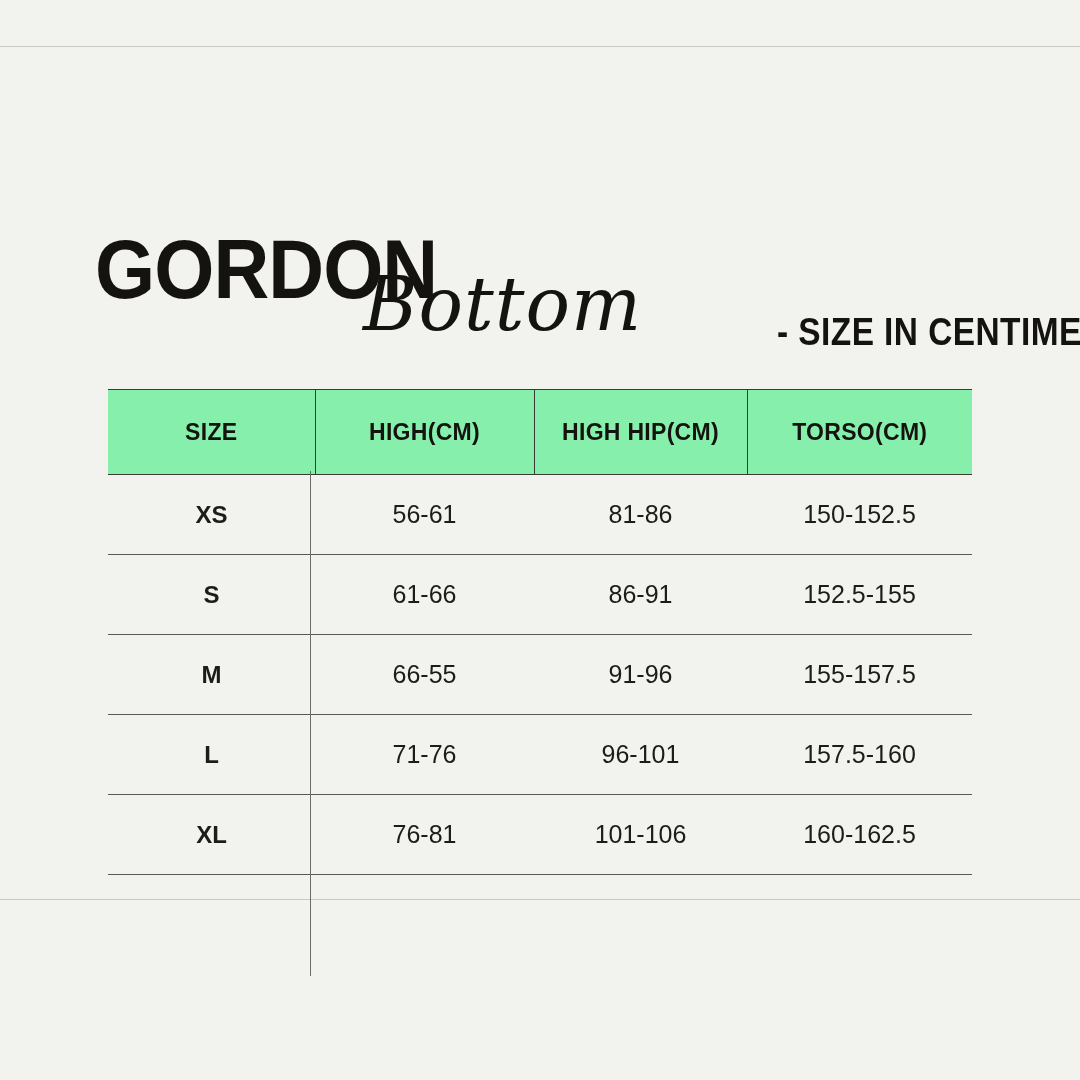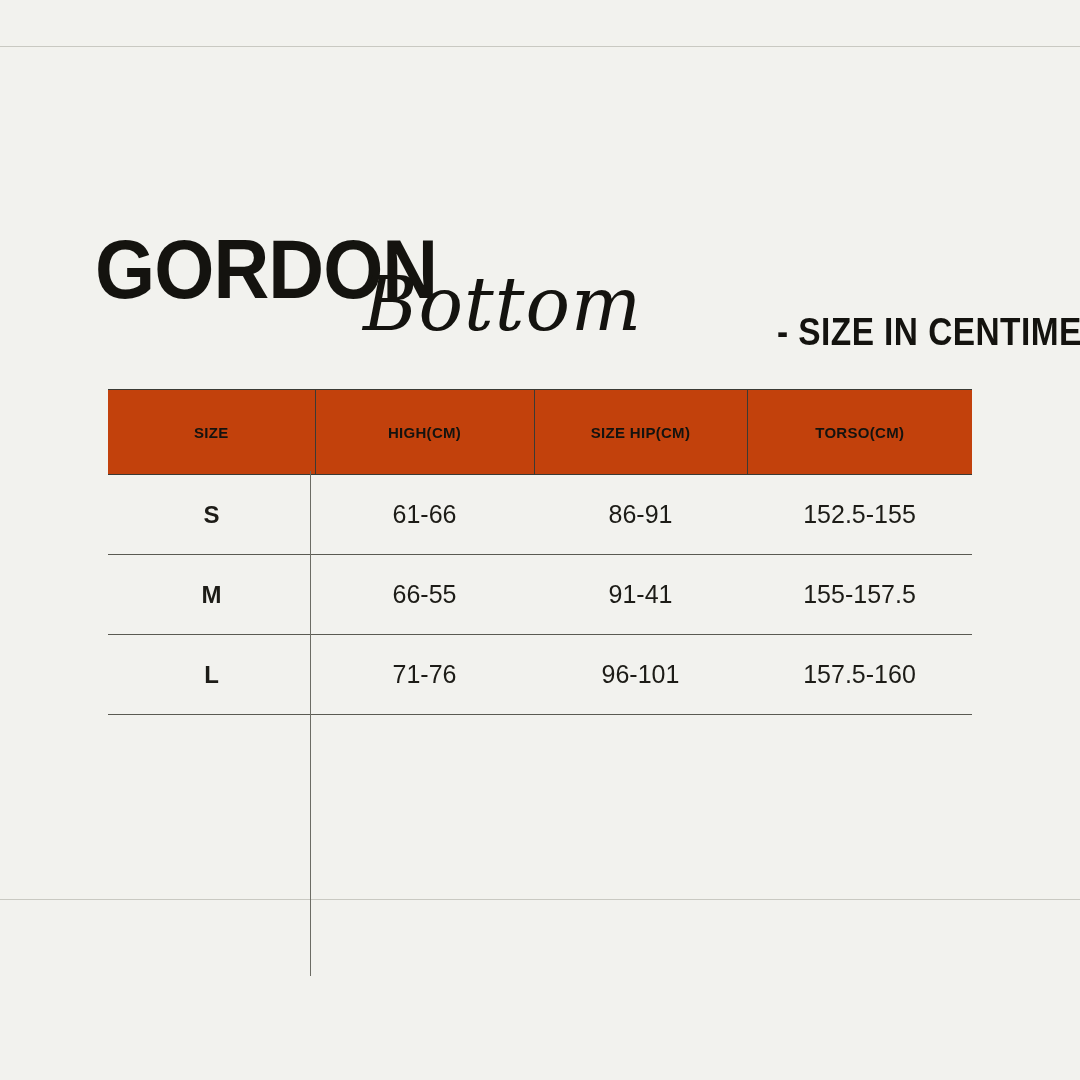--- a/index.html
+++ b/index.html
@@ -92,23 +92,23 @@
     table-layout: fixed;
   }
   .size-table th,
   .size-table td {
     border: 0;
     padding: 0;
     text-align: center;
     vertical-align: middle;
   }
   .size-table thead th {
-    background: #c2410c;
+    background: #86efac;
     height: 84px;
-    font-size: 15px;
+    font-size: 23px;
     font-weight: 700;
     letter-spacing: 0.3px;
     color: #14130f;
     border-right: 1px solid #3a3a34;
   }
   .size-table thead th:last-child {
     border-right: 0;
   }
   .size-table thead tr {
     border-top: 1px solid #3a3a34;
@@ -162,41 +162,53 @@
     <colgroup>
       <col class="c0">
         <col class="c1">
         <col class="c2">
         <col class="c3">
     </colgroup>
     <thead>
       <tr>
         <th>SIZE</th>
         <th>HIGH(CM)</th>
-        <th>SIZE HIP(CM)</th>
+        <th>HIGH HIP(CM)</th>
         <th>TORSO(CM)</th>
       </tr>
     </thead>
     <tbody>
+      <tr>
+        <td class="col-size">XS</td>
+        <td>56-61</td>
+        <td>81-86</td>
+        <td>150-152.5</td>
+      </tr>
       <tr>
         <td class="col-size">S</td>
         <td>61-66</td>
         <td>86-91</td>
         <td>152.5-155</td>
       </tr>
       <tr>
         <td class="col-size">M</td>
         <td>66-55</td>
-        <td>91-41</td>
+        <td>91-96</td>
         <td>155-157.5</td>
       </tr>
       <tr>
         <td class="col-size">L</td>
         <td>71-76</td>
         <td>96-101</td>
         <td>157.5-160</td>
       </tr>
+      <tr>
+        <td class="col-size">XL</td>
+        <td>76-81</td>
+        <td>101-106</td>
+        <td>160-162.5</td>
+      </tr>
     </tbody>
   </table>
 
   <div class="stray-line"></div>
 
 </div>
 
 </body></html>

